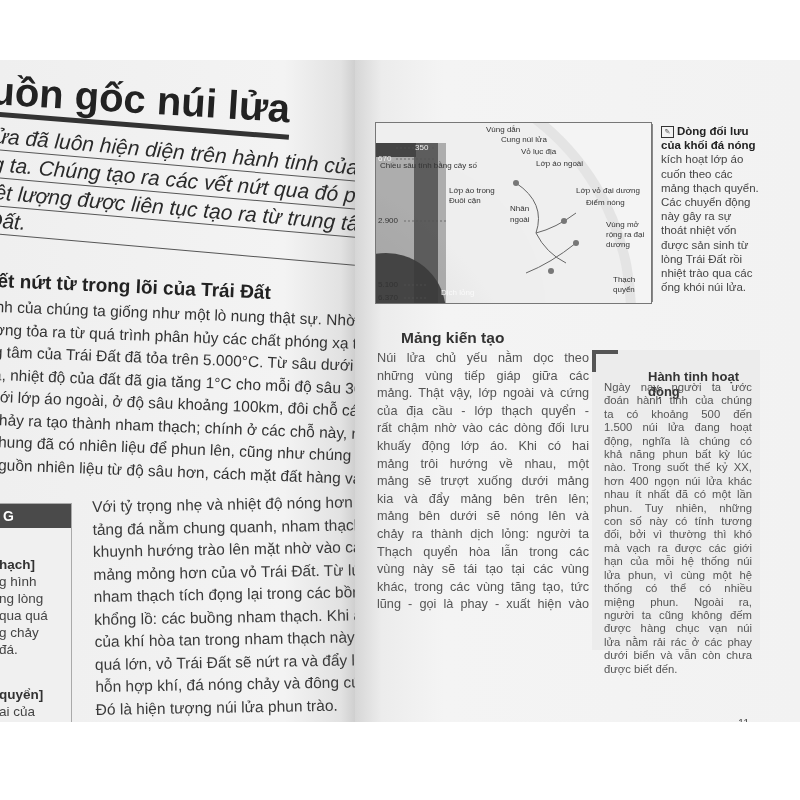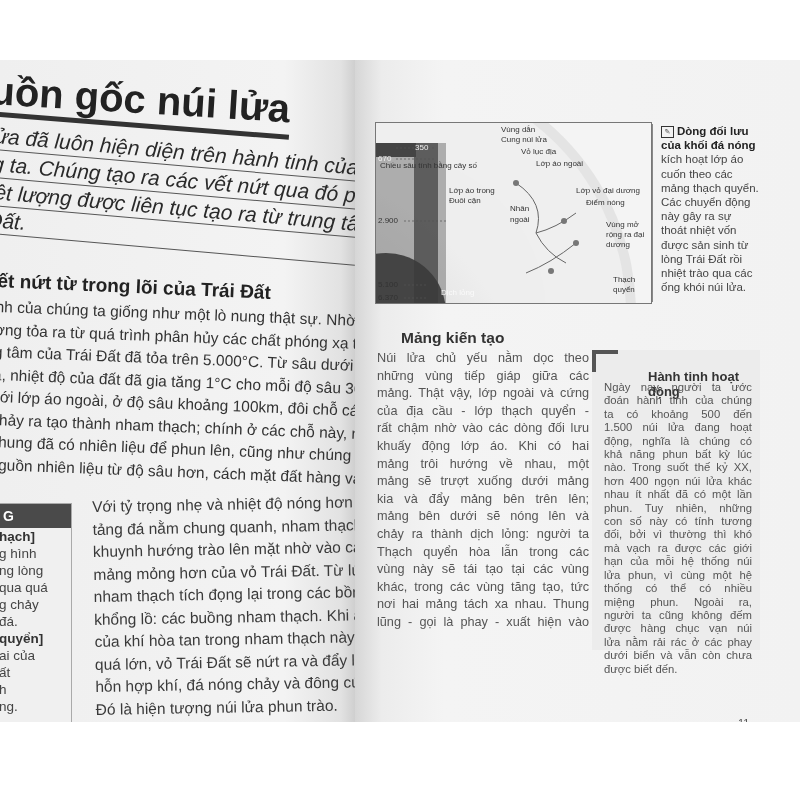--- a/index.html
+++ b/index.html
@@ -11,21 +11,21 @@
   .title { position:absolute; left:-8px; top:8px; font-size:40px; font-weight:bold; color:#222; white-space:nowrap; transform:rotate(3.5deg); transform-origin:0 0; }
   .title-rule { position:absolute; left:0; top:52px; width:290px; height:5px; background:#333; transform:rotate(4.5deg); transform-origin:0 0; }
   .intro { position:absolute; left:-4px; top:62px; width:370px; transform:rotate(5deg); transform-origin:0 0; }
   .intro p { margin:0; font-size:21px; font-style:italic; line-height:27px; color:#2a2a2a; white-space:nowrap; border-bottom:1px solid #555; }
   .sec-head { position:absolute; left:-2px; top:210px; font-size:19px; font-weight:bold; white-space:nowrap; transform:rotate(2.5deg); transform-origin:0 0; color:#222; }
   .body-left { position:absolute; left:-4px; top:236px; width:360px; transform:rotate(2.2deg); transform-origin:0 0; }
   .body-left p { margin:0; font-size:15.5px; line-height:22.5px; white-space:nowrap; color:#333; }
   .sidebox { position:absolute; left:-2px; top:443px; width:72px; height:222px; border:1px solid #aaa; background:#f0f0f0; }
   .sidebox-head { height:24px; background:#4a4a4a; color:#fff; font-weight:bold; font-size:14px; line-height:24px; padding-left:4px; }
   .sidebox p { margin:0; font-size:13.5px; line-height:17px; color:#444; white-space:nowrap; }
-  .sidebox p.b { font-weight:bold; color:#333; }
+  .sidebox p.b { font-weight:bold; color:#333;margin-top:28px; }
   .body-left2 { position:absolute; left:92px; top:436px; width:270px; transform:rotate(-1deg); transform-origin:0 0; }
   .body-left2 p { margin:0; font-size:15.5px; line-height:22.5px; white-space:nowrap; color:#3a3a3a; }
   
   .diagram { position:absolute; left:20px; top:62px; width:275px; height:180px; border:1px solid #777; background:#f7f7f7; overflow:hidden; }
   .caption-box { position:absolute; left:297px; top:64px; width:108px; height:178px; border-left:1px solid #888; padding-left:8px; box-sizing:border-box; }
   .caption-box .icon { display:inline-block; width:11px; height:10px; border:1px solid #333; font-size:7px; line-height:10px; text-align:center; margin-right:3px; vertical-align:middle; }
   .caption-box p { margin:0; font-size:11.5px; line-height:14.2px; color:#444; }
   .caption-box b { color:#222; }
   .h2 { position:absolute; left:22px; top:269px; font-size:15.5px; font-weight:bold; color:#333;margin-left:24px; }
   .body-right { position:absolute; left:22px; top:290px; width:212px; }
@@ -128,21 +128,21 @@
         </g>
         <g stroke="#555" stroke-dasharray="2 2" stroke-width="0.7">
           <line x1="20" y1="25" x2="60" y2="25"></line>
           <line x1="20" y1="36" x2="60" y2="36"></line>
           <line x1="28" y1="98" x2="70" y2="98"></line>
           <line x1="28" y1="162" x2="50" y2="162"></line>
           <line x1="28" y1="175" x2="50" y2="175"></line>
         </g>
       </svg>
       <span class="dlabel" style="left:4px;top:2px;margin-top:36px;">Chiều sâu tính bằng cây số</span>
-      <span class="dlabel" style="left:125px;top:2px;">Vùng dẫn</span>
+      <span class="dlabel" style="left:110px;top:2px;">Vùng dẫn</span>
       <span class="dlabel" style="left:125px;top:12px;">Cung núi lửa</span>
       <span class="dlabel" style="left:145px;top:24px;">Vỏ lục địa</span>
       <span class="dlabel" style="left:160px;top:36px;">Lớp áo ngoài</span>
       <span class="dlabel" style="left:73px;top:63px;">Lớp áo trong</span>
       <span class="dlabel" style="left:73px;top:73px;">Đuôi cặn</span>
       <span class="dlabel" style="left:134px;top:80px;width:28px;white-space:normal;line-height:11px;">Nhân ngoài</span>
       <span class="dlabel" style="left:200px;top:63px;">Lớp vỏ đại dương</span>
       <span class="dlabel" style="left:210px;top:75px;">Điểm nóng</span>
       <span class="dlabel" style="left:230px;top:97px;width:48px;white-space:normal;line-height:10px;">Vùng mở rộng ra đại dương</span>
       <span class="dlabel w" style="left:65px;top:125px;">Dịch lỏng</span>
@@ -170,21 +170,20 @@
       <p>rất chậm nhờ vào các dòng đối lưu</p>
       <p>khuấy động lớp áo. Khi có hai</p>
       <p>mảng trôi hướng về nhau, một</p>
       <p>mảng sẽ trượt xuống dưới mảng</p>
       <p>kia và đẩy mảng bên trên lên;</p>
       <p>mảng bên dưới sẽ nóng lên và</p>
       <p>chảy ra thành dịch lỏng: người ta</p>
       <p>Thạch quyển hòa lẫn trong các</p>
       <p>vùng này sẽ tái tạo tại các vùng</p>
       <p>khác, trong các vùng tăng tạo, tức</p>
-      <p>nơi hai mảng tách xa nhau. Thung</p>
       <p>lũng - gọi là phay - xuất hiện vào</p>
     </div>
 
     <div class="infobox">
       <div class="infobox-corner"></div>
       <div class="infobox-title">Hành tinh hoạt động</div>
       <div class="infobox-body">
         <p>Ngày nay, người ta ước</p>
         <p>đoán hành tinh của chúng</p>
         <p>ta có khoảng 500 đến</p>

